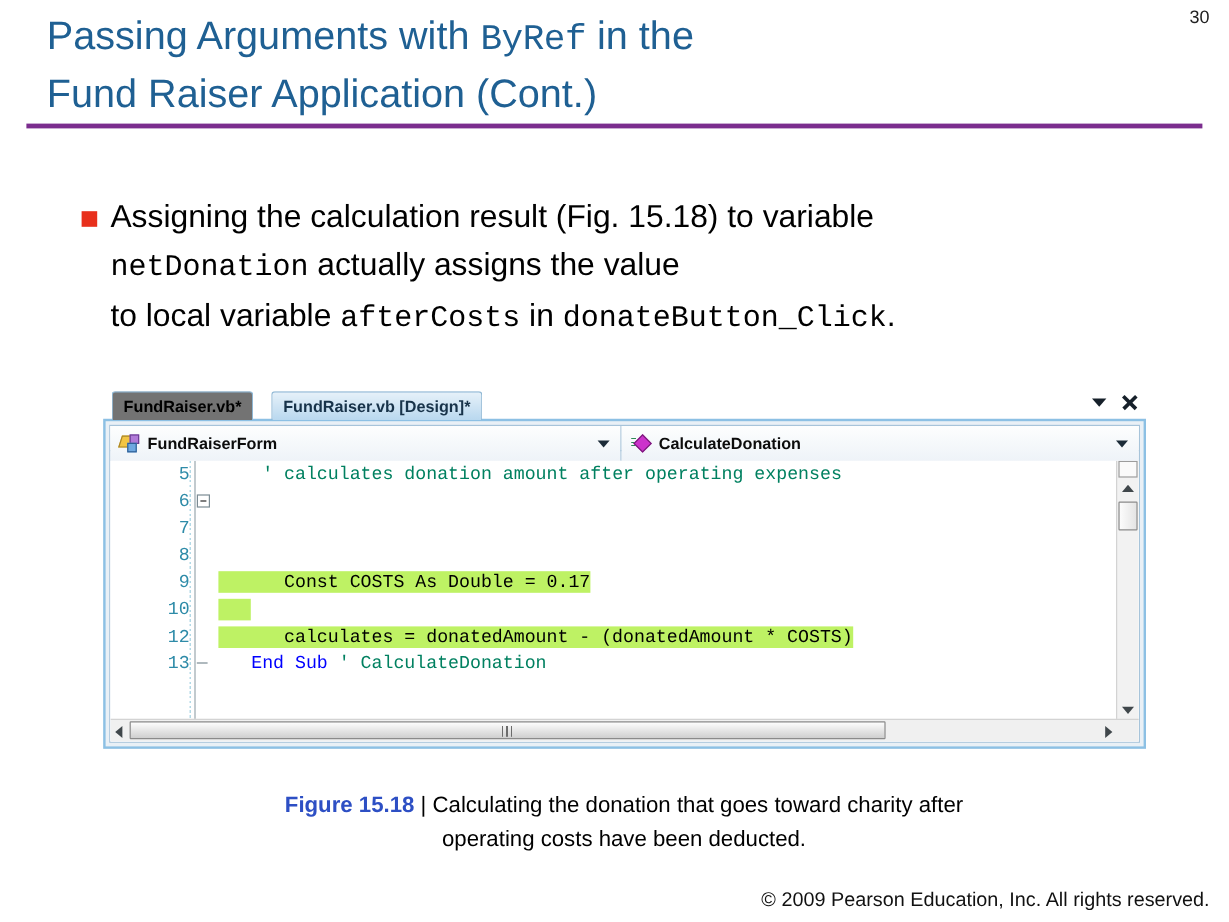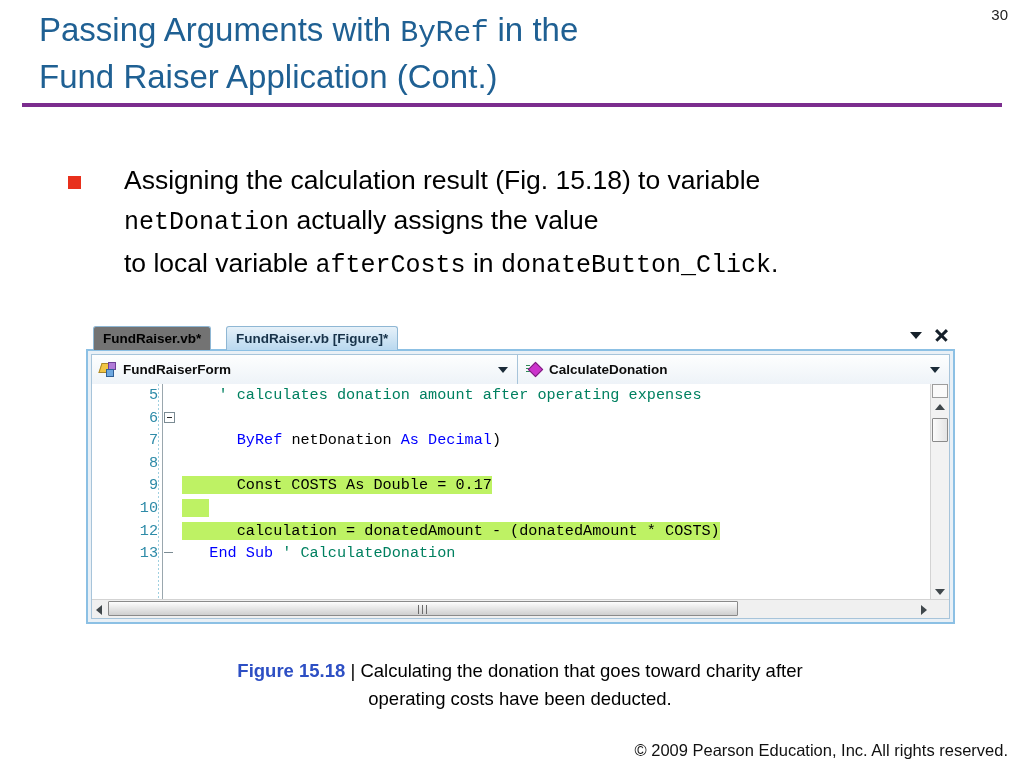--- a/index.html
+++ b/index.html
@@ -62,21 +62,21 @@
   }
   #bullet-marker {
     position: absolute;
     left: 0px;
     top: 16px;
     width: 13px;
     height: 13px;
     background: #e8301c;
   }
   #bullet-text {
-    margin-left: 56px;
+    margin-left: 24px;
     font-size: 26.5px;
     line-height: 40px;
     color: #000000;
     font-family: "Liberation Sans", sans-serif;
   }
   #bullet-text .mono {
     font-family: "Liberation Mono", monospace;
     font-size: 25px;
   }
 
@@ -457,21 +457,21 @@
     <span>Assigning the calculation result (Fig. 15.18) to variable</span><br>
     <span class="mono">netDonation</span><span> actually assigns the value</span><br>
     <span>to local variable </span><span class="mono">afterCosts</span><span> in </span><span class="mono">donateButton_Click</span><span>.</span>
   </div>
 </div>
 
 <div id="ide-window">
 
   <div id="tab-strip">
     <div class="ide-tab" id="tab-code">FundRaiser.vb*</div>
-    <div class="ide-tab" id="tab-design">FundRaiser.vb [Figure]*</div>
+    <div class="ide-tab" id="tab-design">FundRaiser.vb [Design]*</div>
     <div id="tab-actions">
       <div id="tab-dropdown-icon"></div>
       <div id="tab-close-icon"></div>
     </div>
   </div>
 
   <div id="ide-frame">
     <div id="ide-inner">
 
       <div id="member-bar">
@@ -494,25 +494,25 @@
         </div>
       </div>
 
       <div id="code-area">
         <div id="code-scroll-region">
           <div id="gutter-dots"></div>
           <div id="gutter-rule"></div>
           <div id="code-lines">
               <div class="code-line"><span class="gutter-num">5</span><span class="code-text"><span>    </span><span class="cmt">' calculates donation amount after operating expenses</span></span></div>
               <div class="code-line"><span class="gutter-num">6</span><span class="fold-box"></span></div>
-              <div class="code-line"><span class="gutter-num">7</span><span class="code-text"><span>      </span><span class="kw">ByRef</span><span> netDonation </span><span class="kw">As</span><span> </span><span class="kw">Decimal</span><span>)</span></span></div>
+              <div class="code-line"><span class="gutter-num">7</span></div>
               <div class="code-line"><span class="gutter-num">8</span><span class="code-text"></span></div>
               <div class="code-line"><span class="gutter-num">9</span><span class="code-text"><span class="hl"><span>      Const COSTS As Double = 0.17</span></span></span></div>
               <div class="code-line"><span class="gutter-num">10</span><span class="code-text"><span class="hl">   </span></span></div>
-              <div class="code-line"><span class="gutter-num">12</span><span class="code-text"><span class="hl"><span>      calculation = donatedAmount - (donatedAmount * COSTS)</span></span></span></div>
+              <div class="code-line"><span class="gutter-num">12</span><span class="code-text"><span class="hl"><span>      calculates = donatedAmount - (donatedAmount * COSTS)</span></span></span></div>
               <div class="code-line"><span class="gutter-num">13</span><span class="fold-end"></span><span class="code-text"><span>   </span><span class="kw">End Sub</span><span> </span><span class="cmt">' CalculateDonation</span></span></div>
             </div>
         </div>
 
         <div id="v-scroll">
           <div id="v-scroll-top-box"></div>
           <div class="sb-arrow-up"></div>
           <div id="v-thumb"></div>
           <div class="sb-arrow-down"></div>
         </div>

